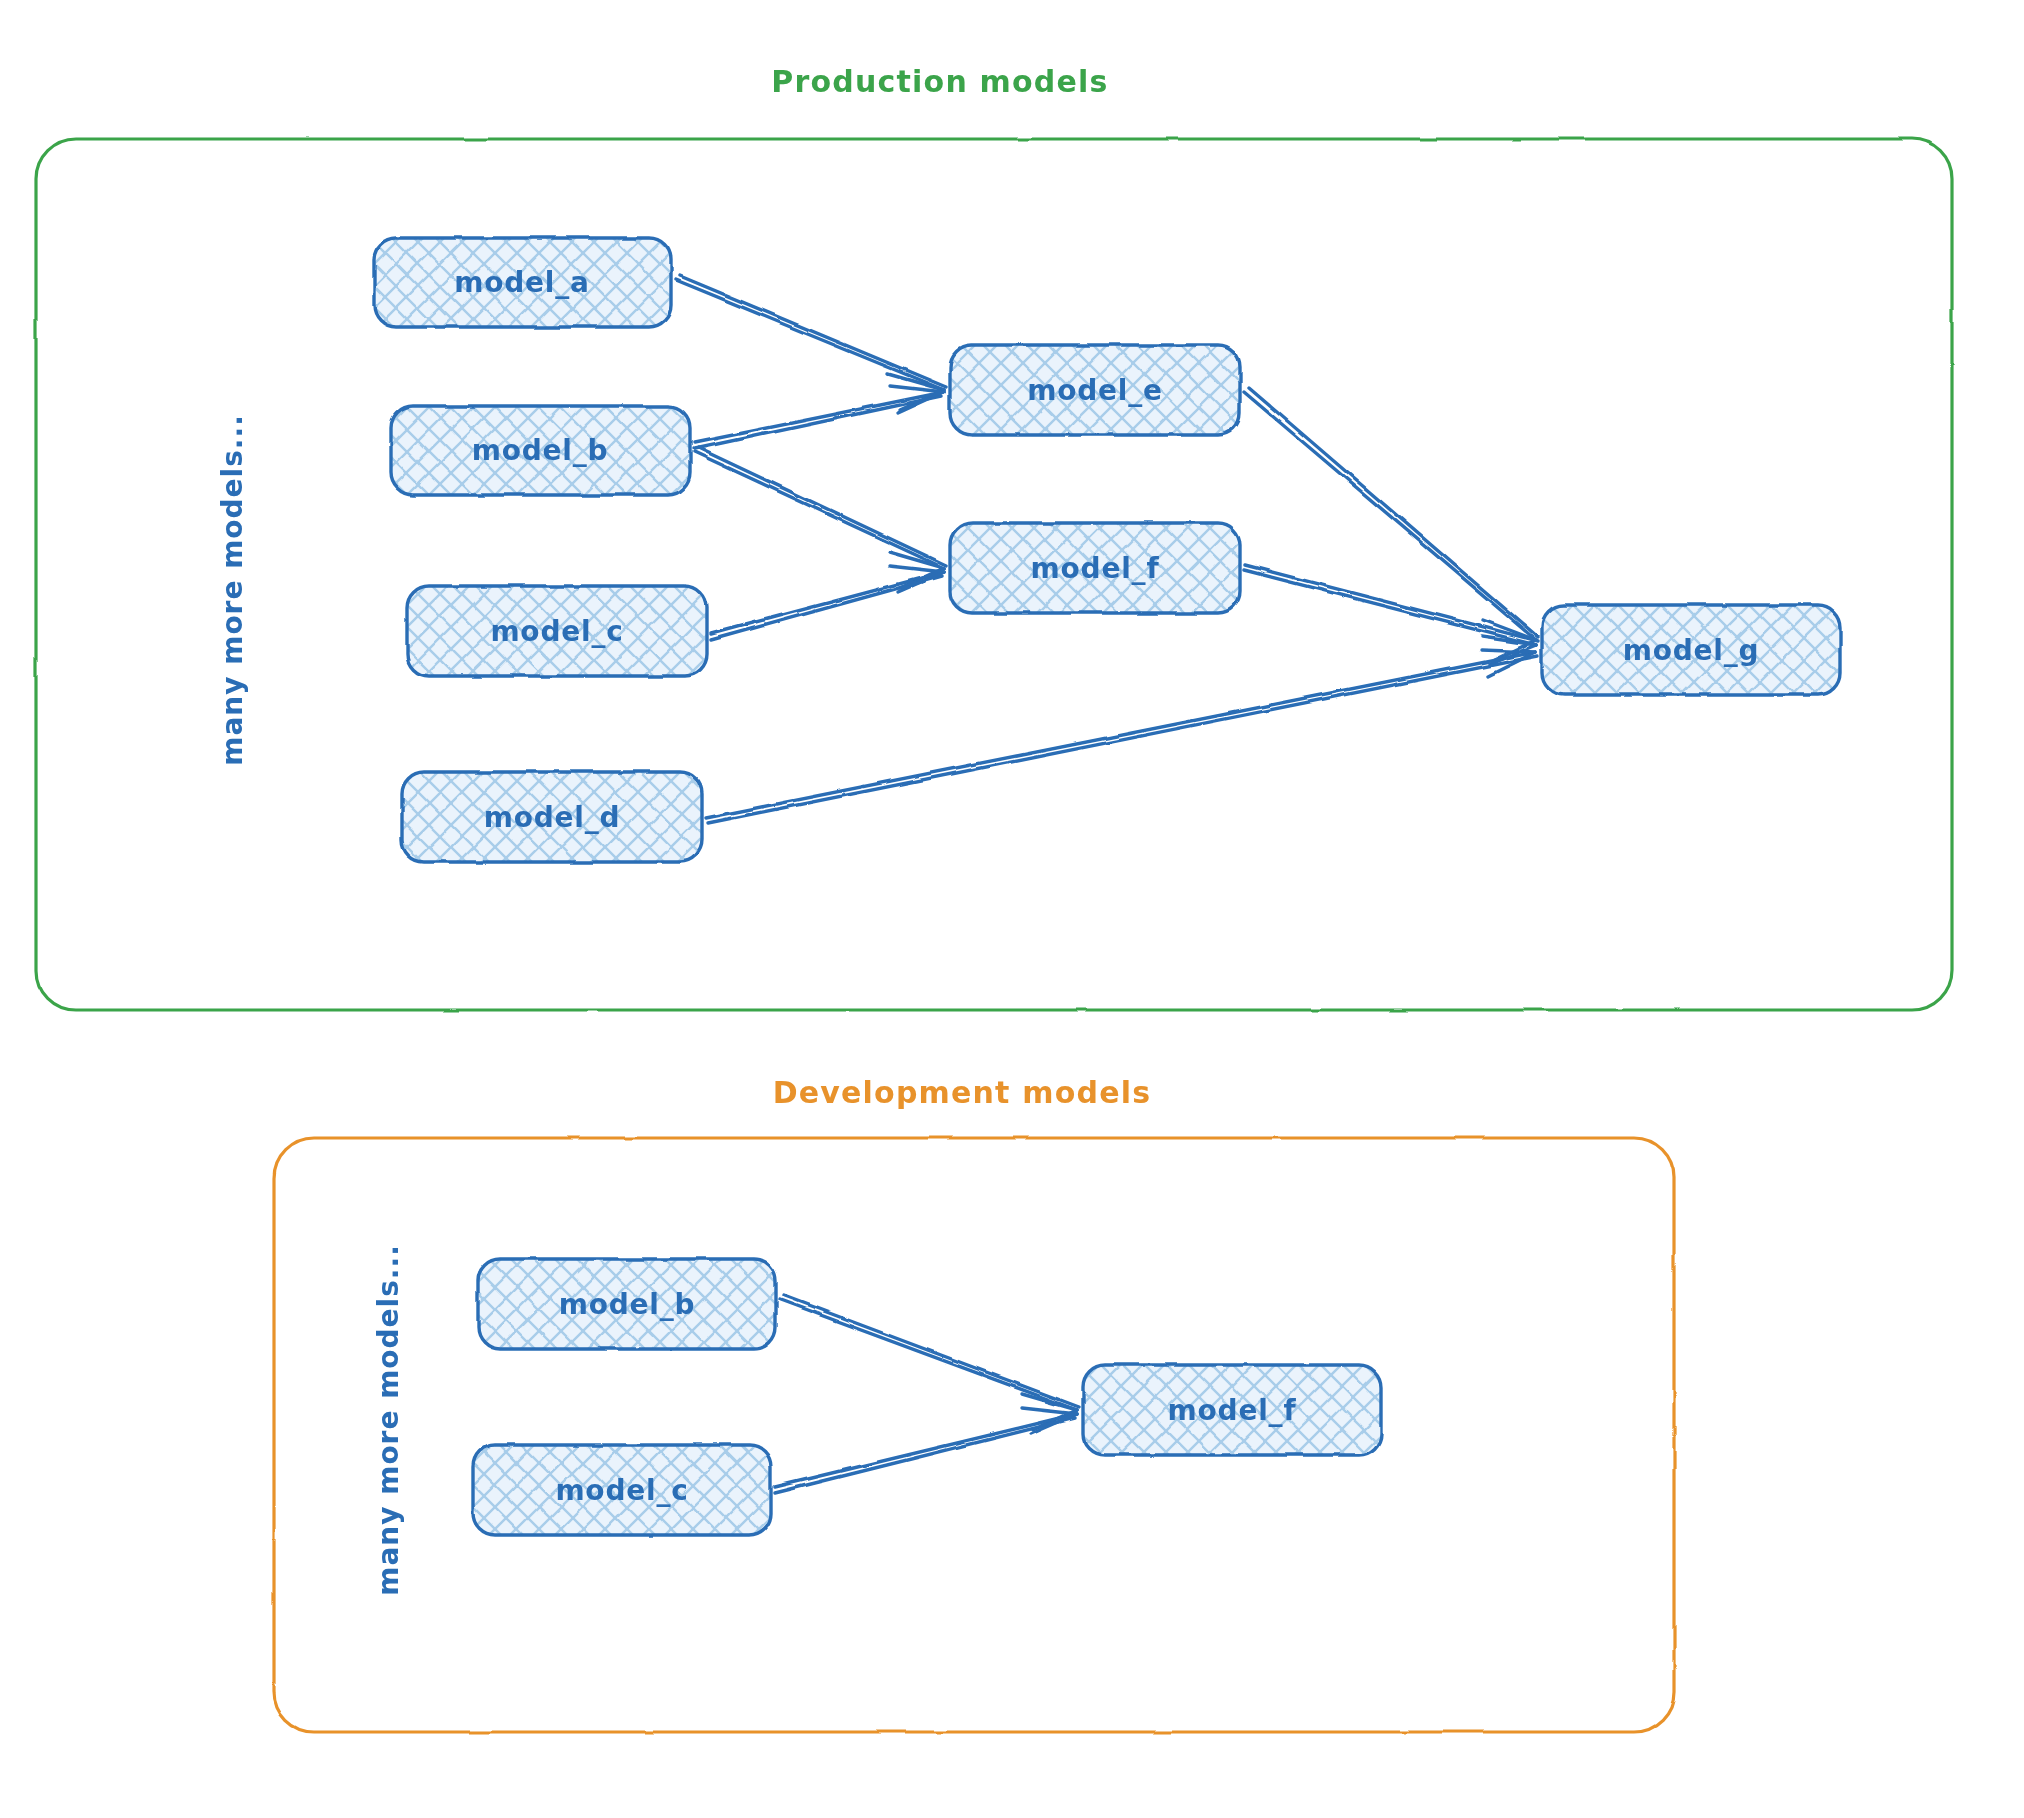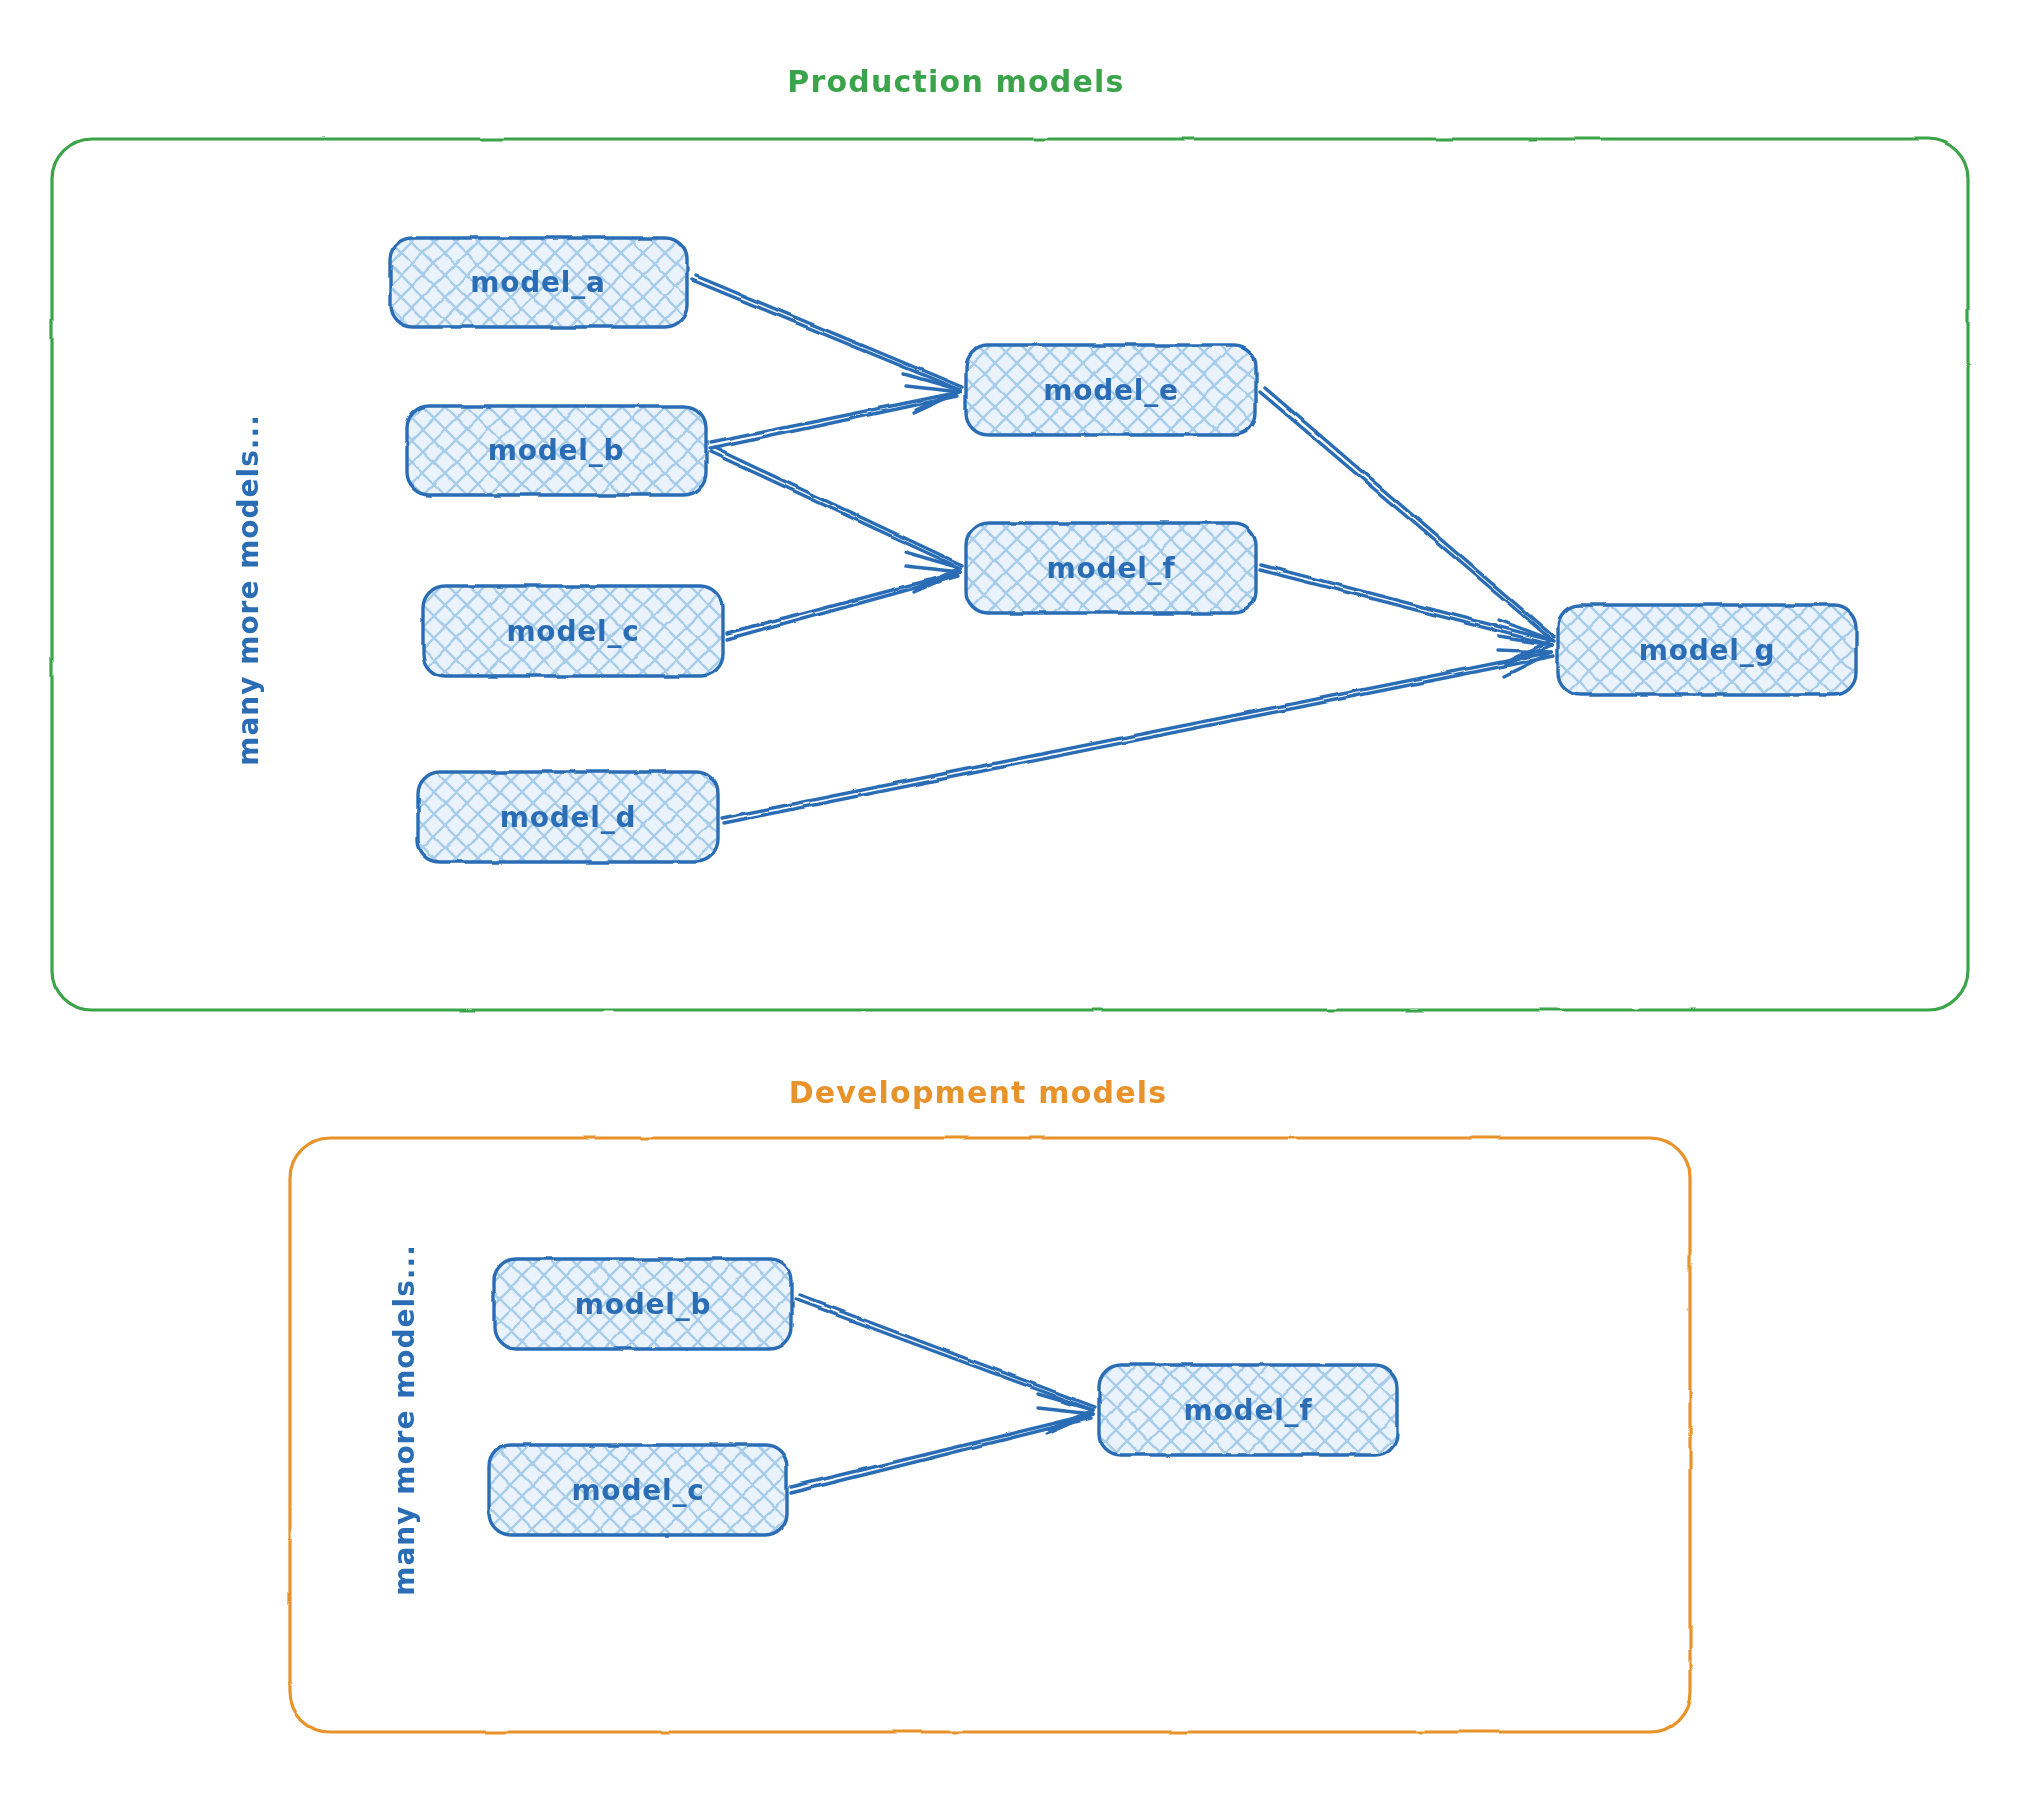--- a/index.html
+++ b/index.html
@@ -9,21 +9,21 @@
   }
   body {
     width: 2024px;
     height: 1818px;
     font-family: "DejaVu Sans", sans-serif;
     position: relative;
     overflow: hidden;
   }
   #canvas-root {
     position: absolute;
-    left: 16px;
+    left: 0;
     top: 0;
     width: 1656px;
     height: 1818px;
     border-radius: 23px;
   }
   svg.diagram {
     position: absolute;
     left: 0;
     top: 0;
     width: 2024px;

